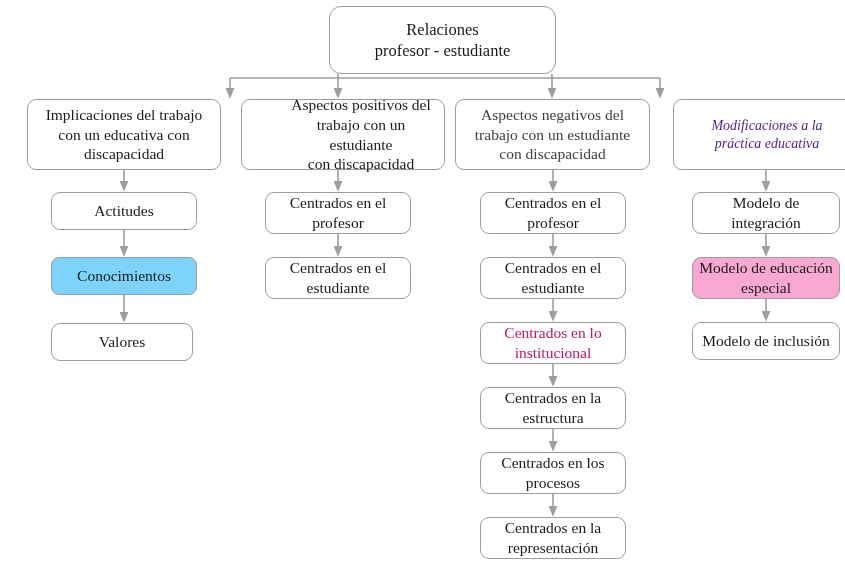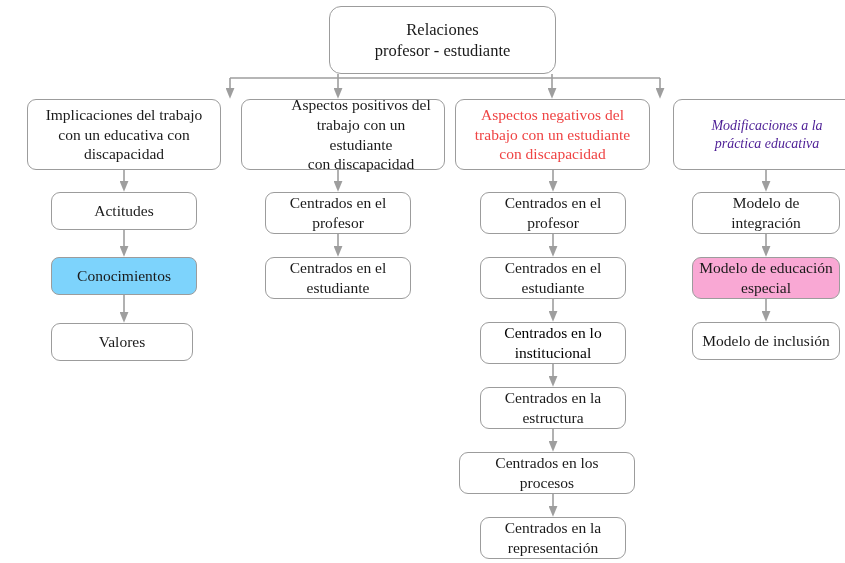--- a/index.html
+++ b/index.html
@@ -82,41 +82,41 @@
 
   <div id="node-layer">
       <div class="node root" style="left: 306px; top: 6px; width: 227px; height: 68px; font-size: 16.5px; border-color: rgb(156, 156, 156); background: rgb(255, 255, 255); color: rgb(26, 26, 26);"><span>Relaciones
 profesor - estudiante</span></div>
       <div class="node" style="left: 4px; top: 99px; width: 194px; height: 71px; font-size: 15.5px; border-color: rgb(156, 156, 156); background: rgb(255, 255, 255); color: rgb(26, 26, 26);"><span>Implicaciones del trabajo
 con un educativa con
 discapacidad</span></div>
       <div class="node" style="left: 218px; top: 99px; width: 204px; height: 71px; font-size: 15.5px; border-color: rgb(156, 156, 156); background: rgb(255, 255, 255); color: rgb(26, 26, 26); padding-left: 42px;"><span>Aspectos positivos del
 trabajo con un estudiante
 con discapacidad</span></div>
-      <div class="node" style="left: 432px; top: 99px; width: 195px; height: 71px; font-size: 15.5px; border-color: rgb(156, 156, 156); background: rgb(255, 255, 255); color: #ef4444;"><span>Aspectos negativos del
+      <div class="node" style="left: 432px; top: 99px; width: 195px; height: 71px; font-size: 15.5px; border-color: rgb(156, 156, 156); background: rgb(255, 255, 255); color: #404040;"><span>Aspectos negativos del
 trabajo con un estudiante
 con discapacidad</span></div>
       <div class="node" style="left: 650px; top: 99px; width: 188px; height: 71px; font-size: 14px; border-color: rgb(156, 156, 156); background: rgb(255, 255, 255); color: #4c1d95; font-style: italic;"><span>Modificaciones a la
 práctica educativa</span></div>
       <div class="node" style="left: 28px; top: 192px; width: 146px; height: 38px; font-size: 15.5px; border-color: rgb(156, 156, 156); background: rgb(255, 255, 255); color: rgb(26, 26, 26);"><span>Actitudes</span></div>
       <div class="node" style="left: 28px; top: 257px; width: 146px; height: 38px; font-size: 15.5px; border-color: rgb(156, 156, 156); background: #7dd3fc; color: rgb(26, 26, 26); border-radius: 8px;"><span>Conocimientos</span></div>
       <div class="node" style="left: 28px; top: 323px; width: 142px; height: 38px; font-size: 15.5px; border-color: rgb(156, 156, 156); background: rgb(255, 255, 255); color: rgb(26, 26, 26);"><span>Valores</span></div>
       <div class="node" style="left: 242px; top: 192px; width: 146px; height: 42px; font-size: 15.5px; border-color: rgb(156, 156, 156); background: rgb(255, 255, 255); color: rgb(26, 26, 26);"><span>Centrados en el
 profesor</span></div>
       <div class="node" style="left: 242px; top: 257px; width: 146px; height: 42px; font-size: 15.5px; border-color: rgb(156, 156, 156); background: rgb(255, 255, 255); color: rgb(26, 26, 26);"><span>Centrados en el
 estudiante</span></div>
       <div class="node" style="left: 457px; top: 192px; width: 146px; height: 42px; font-size: 15.5px; border-color: rgb(156, 156, 156); background: rgb(255, 255, 255); color: rgb(26, 26, 26);"><span>Centrados en el
 profesor</span></div>
       <div class="node" style="left: 457px; top: 257px; width: 146px; height: 42px; font-size: 15.5px; border-color: rgb(156, 156, 156); background: rgb(255, 255, 255); color: rgb(26, 26, 26);"><span>Centrados en el
 estudiante</span></div>
-      <div class="node" style="left: 457px; top: 322px; width: 146px; height: 42px; font-size: 15.5px; border-color: rgb(156, 156, 156); background: rgb(255, 255, 255); color: #000000;"><span>Centrados en lo
+      <div class="node" style="left: 457px; top: 322px; width: 146px; height: 42px; font-size: 15.5px; border-color: rgb(156, 156, 156); background: rgb(255, 255, 255); color: #be185d;"><span>Centrados en lo
 institucional</span></div>
       <div class="node" style="left: 457px; top: 387px; width: 146px; height: 42px; font-size: 15.5px; border-color: rgb(156, 156, 156); background: rgb(255, 255, 255); color: rgb(26, 26, 26);"><span>Centrados en la
 estructura</span></div>
-      <div class="node" style="left: 436px; top: 452px; width: 176px; height: 42px; font-size: 15.5px; border-color: rgb(156, 156, 156); background: rgb(255, 255, 255); color: rgb(26, 26, 26);"><span>Centrados en los
+      <div class="node" style="left: 457px; top: 452px; width: 146px; height: 42px; font-size: 15.5px; border-color: rgb(156, 156, 156); background: rgb(255, 255, 255); color: rgb(26, 26, 26);"><span>Centrados en los
 procesos</span></div>
       <div class="node" style="left: 457px; top: 517px; width: 146px; height: 42px; font-size: 15.5px; border-color: rgb(156, 156, 156); background: rgb(255, 255, 255); color: rgb(26, 26, 26);"><span>Centrados en la
 representación</span></div>
       <div class="node" style="left: 669px; top: 192px; width: 148px; height: 42px; font-size: 15.5px; border-color: rgb(156, 156, 156); background: rgb(255, 255, 255); color: rgb(26, 26, 26);"><span>Modelo de
 integración</span></div>
       <div class="node" style="left: 669px; top: 257px; width: 148px; height: 42px; font-size: 15.5px; border-color: rgb(156, 156, 156); background: #f9a8d4; color: rgb(26, 26, 26);"><span>Modelo de educación
 especial</span></div>
       <div class="node" style="left: 669px; top: 322px; width: 148px; height: 38px; font-size: 15.5px; border-color: rgb(156, 156, 156); background: rgb(255, 255, 255); color: rgb(26, 26, 26);"><span>Modelo de inclusión</span></div>
     </div>
 

